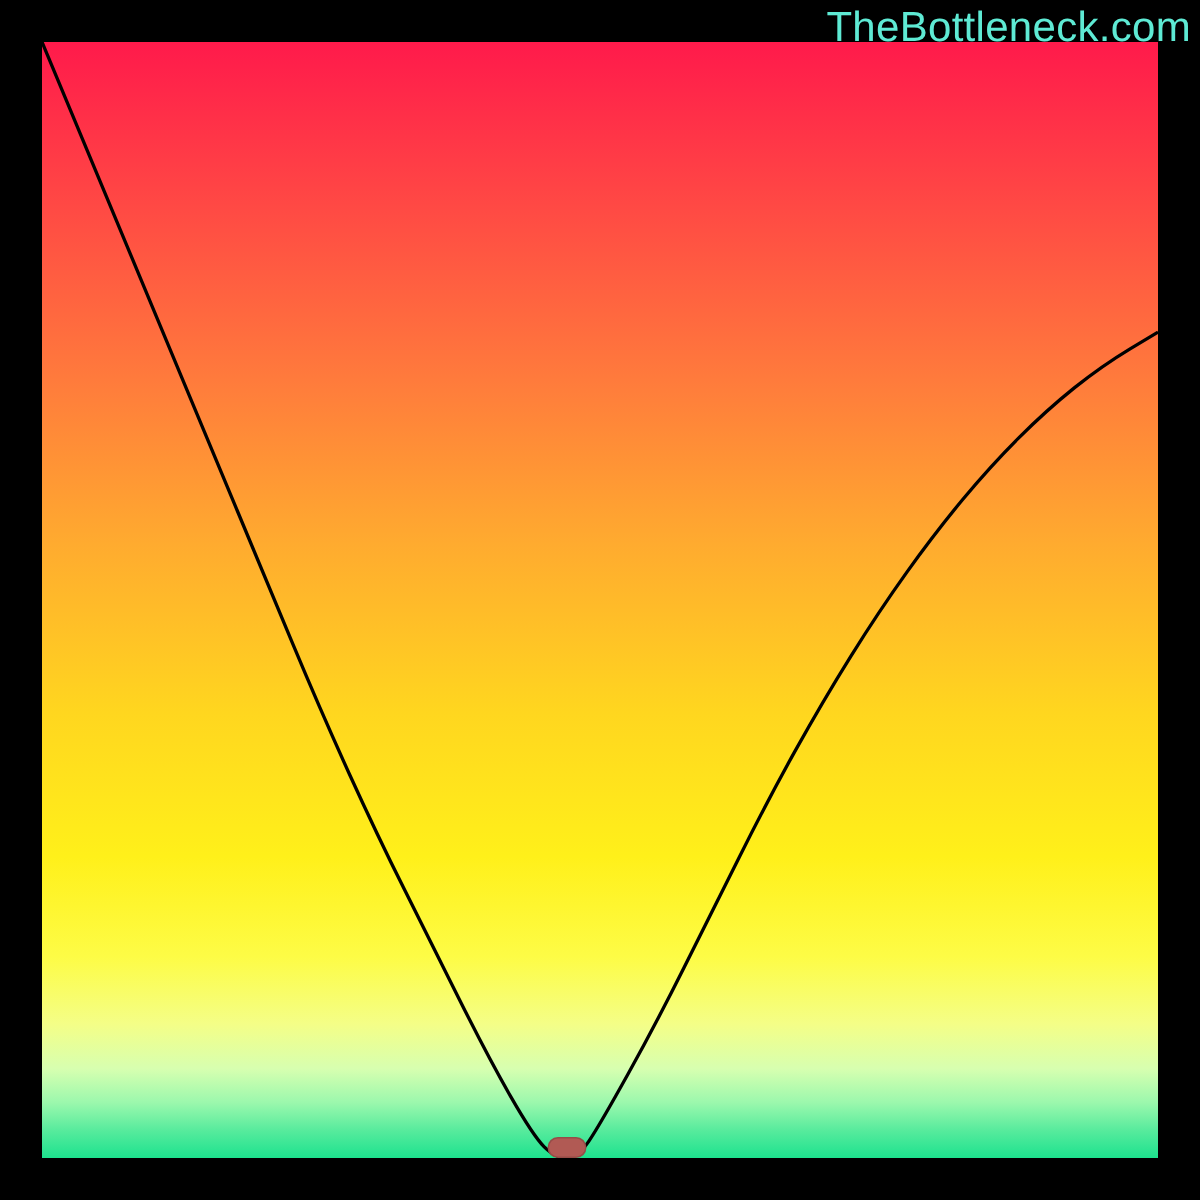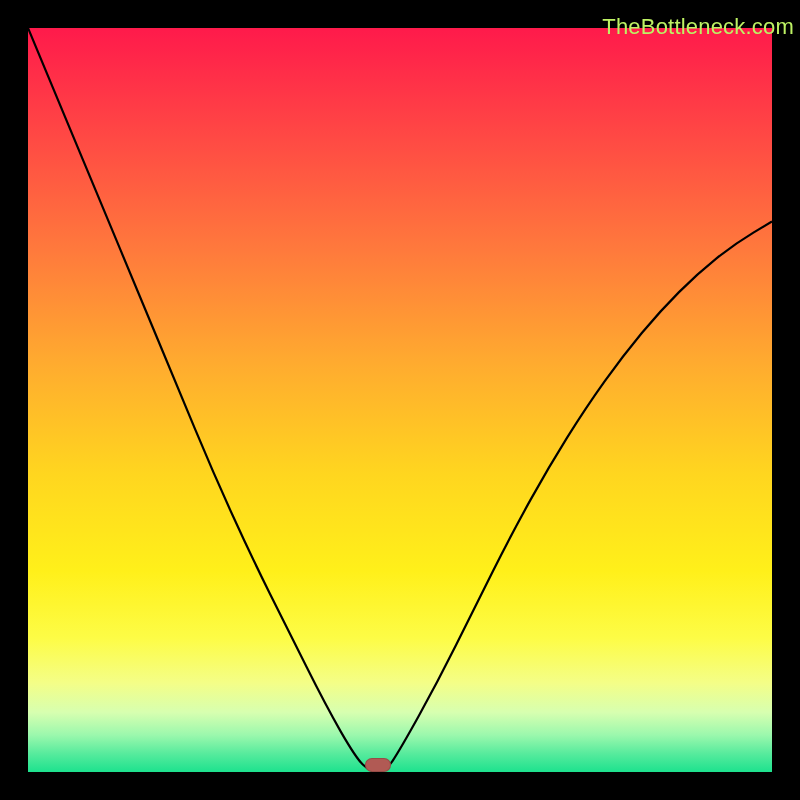--- a/index.html
+++ b/index.html
@@ -42,24 +42,24 @@
       #fdfc46 82%,
       #f4fe87 88%,
       #d7ffb0 92%,
       #9cf8ad 95%,
       #58eb9d 97.5%,
       #1de28e 100%
     );
   }
   .watermark {
     position: absolute;
-    top: 14px;
+    top: 2px;
     right: 6px;
-    color: #bef264;
-    font-size: 22px;
+    color: #5eead4;
+    font-size: 28px;
     letter-spacing: 0.2px;
     z-index: 10;
     user-select: none;
   }
   .marker {
     position: absolute;
     width: 26px;
     height: 14px;
     border-radius: 7px;
     background: #b15a54;

